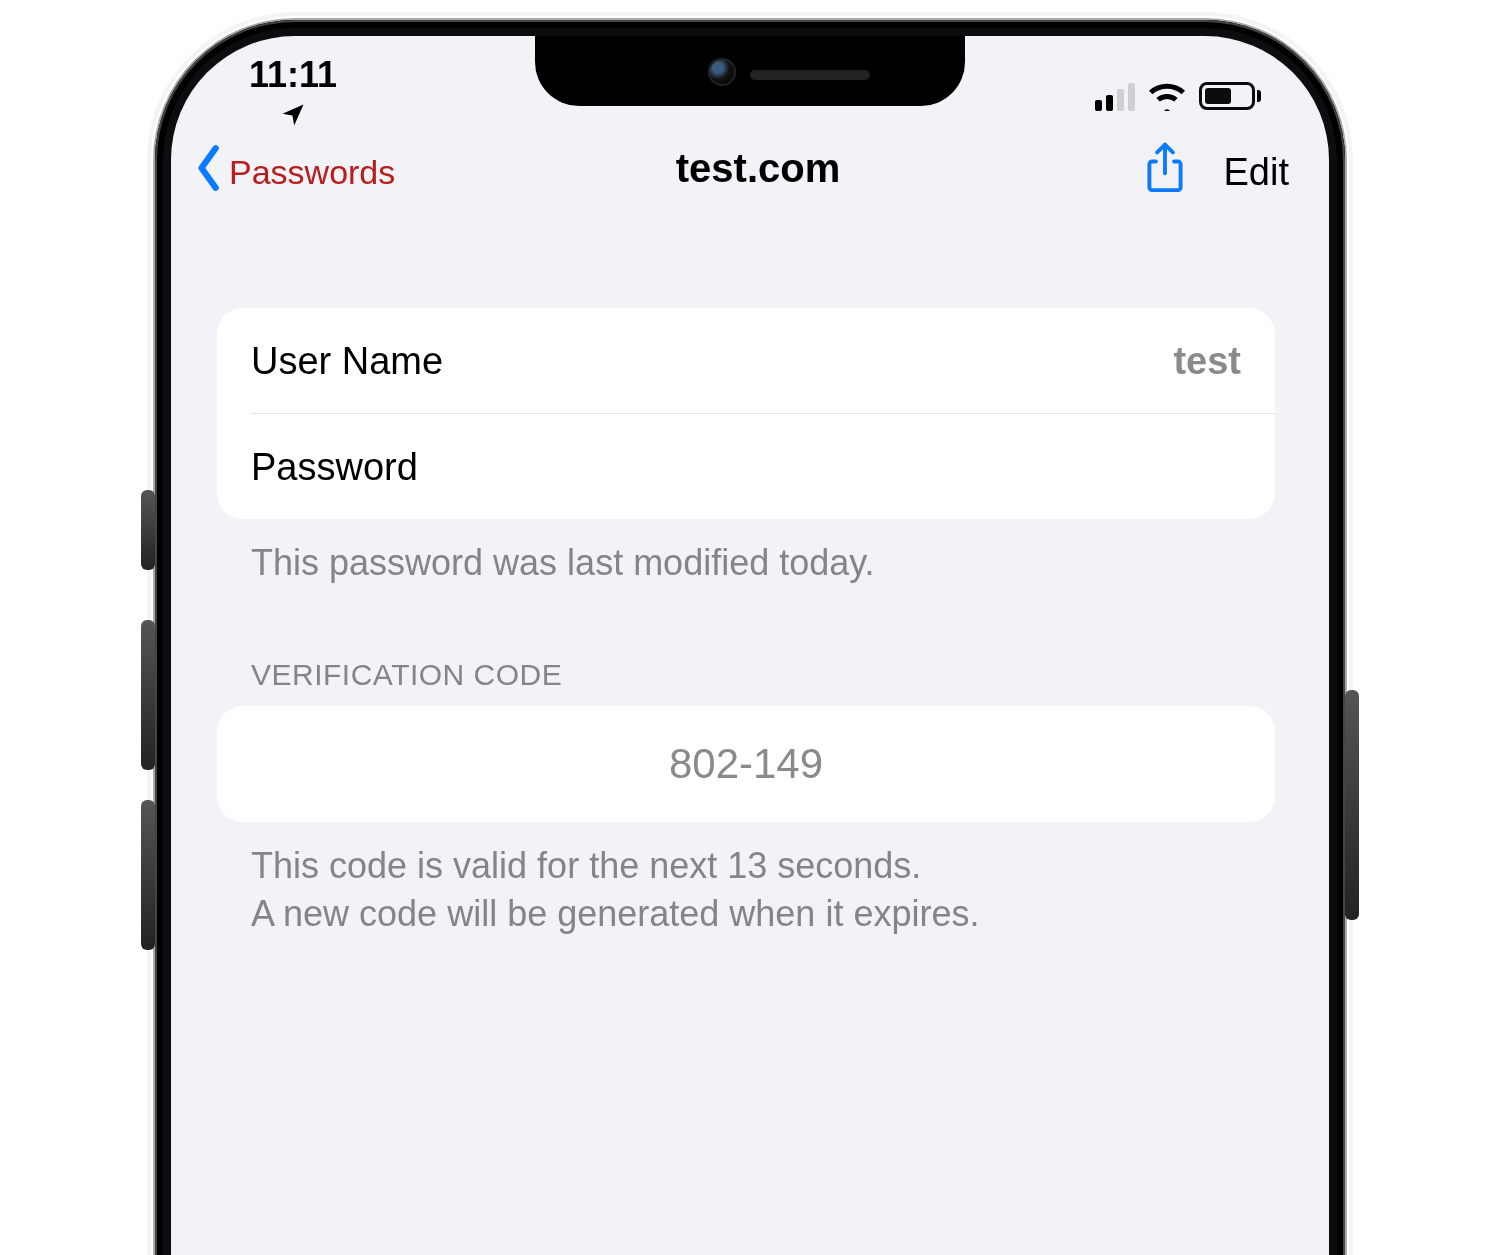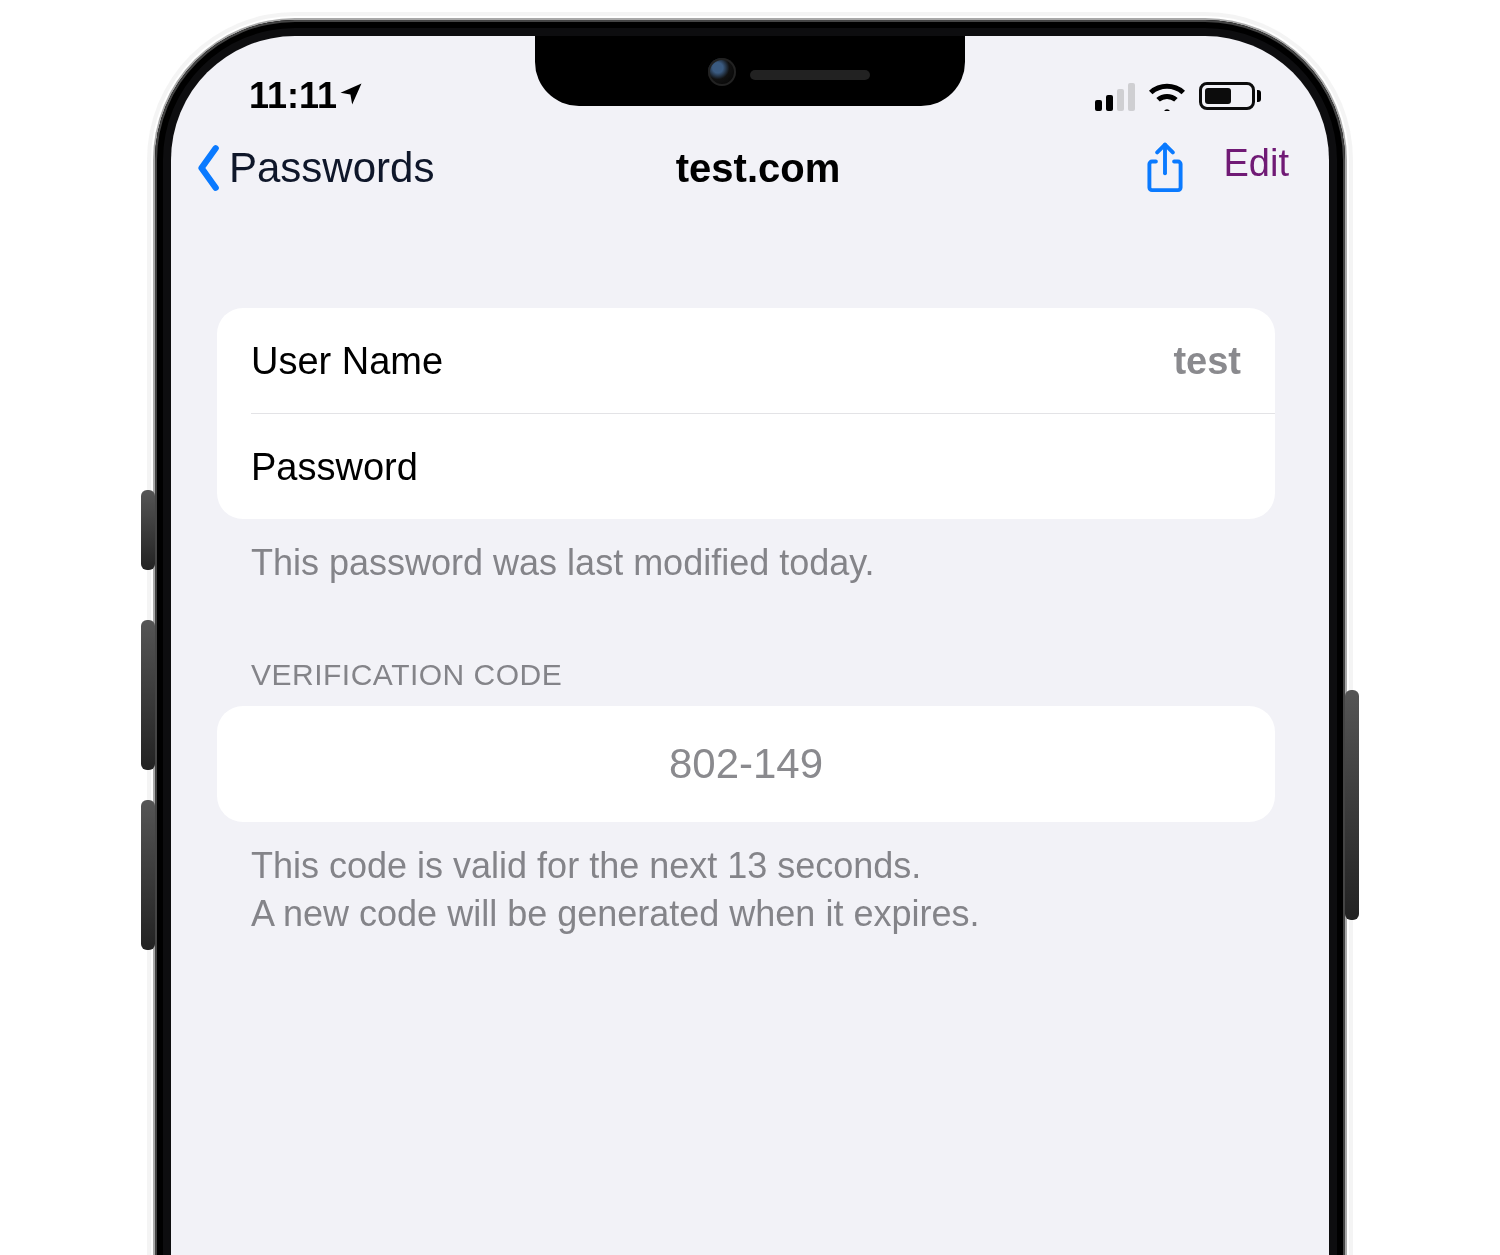--- a/index.html
+++ b/index.html
@@ -108,20 +108,21 @@
     font-size: 36px;
     font-weight: 700;
     color: #000;
   }
   .status-left {
     display:flex;
     align-items:center;
     gap:0;
     padding-left: 10px;
     margin-top: 8px;
+    flex-direction: column;
   }
   .status-right {
     display: flex;
     align-items: center;
     gap: 12px;
     margin-top: 8px;
   }
   .loc-icon svg{ width:28px; height:28px; }
 
   
@@ -174,42 +175,42 @@
   
   .navbar {
     height: 120px;
     display: flex;
     align-items: center;
     padding: 0 40px 0 22px;
     position: relative;
   }
   .nav-left {
     display: flex;
-    align-items: flex-start;
+    align-items: flex-end;
     gap: 2px;
-    color: #0f172a;
-    font-size: 42px;
+    color: #b91c1c;
+    font-size: 34px;
     font-weight: 400;
   }
   .nav-left .chev svg { width: 34px; height: 48px; display:block; }
   .nav-title {
     position: absolute;
     left: 16px; right: 0;
     text-align: center;
     font-size: 40px;
     font-weight: 600;
     color: #000;
     pointer-events: none;
   }
   .nav-right {
     margin-left: auto;
     display: flex;
-    align-items: flex-start;
+    align-items: flex-end;
     gap: 38px;
-    color: #701a75;
+    color: #000000;
     font-size: 38px;
   }
   .share-icon svg { width: 42px; height: 52px; display:block; }
   .edit-btn { font-weight: 400; }
 
   
   .content {
     padding: 80px 54px 0 46px;
   }
   .inset-group {

